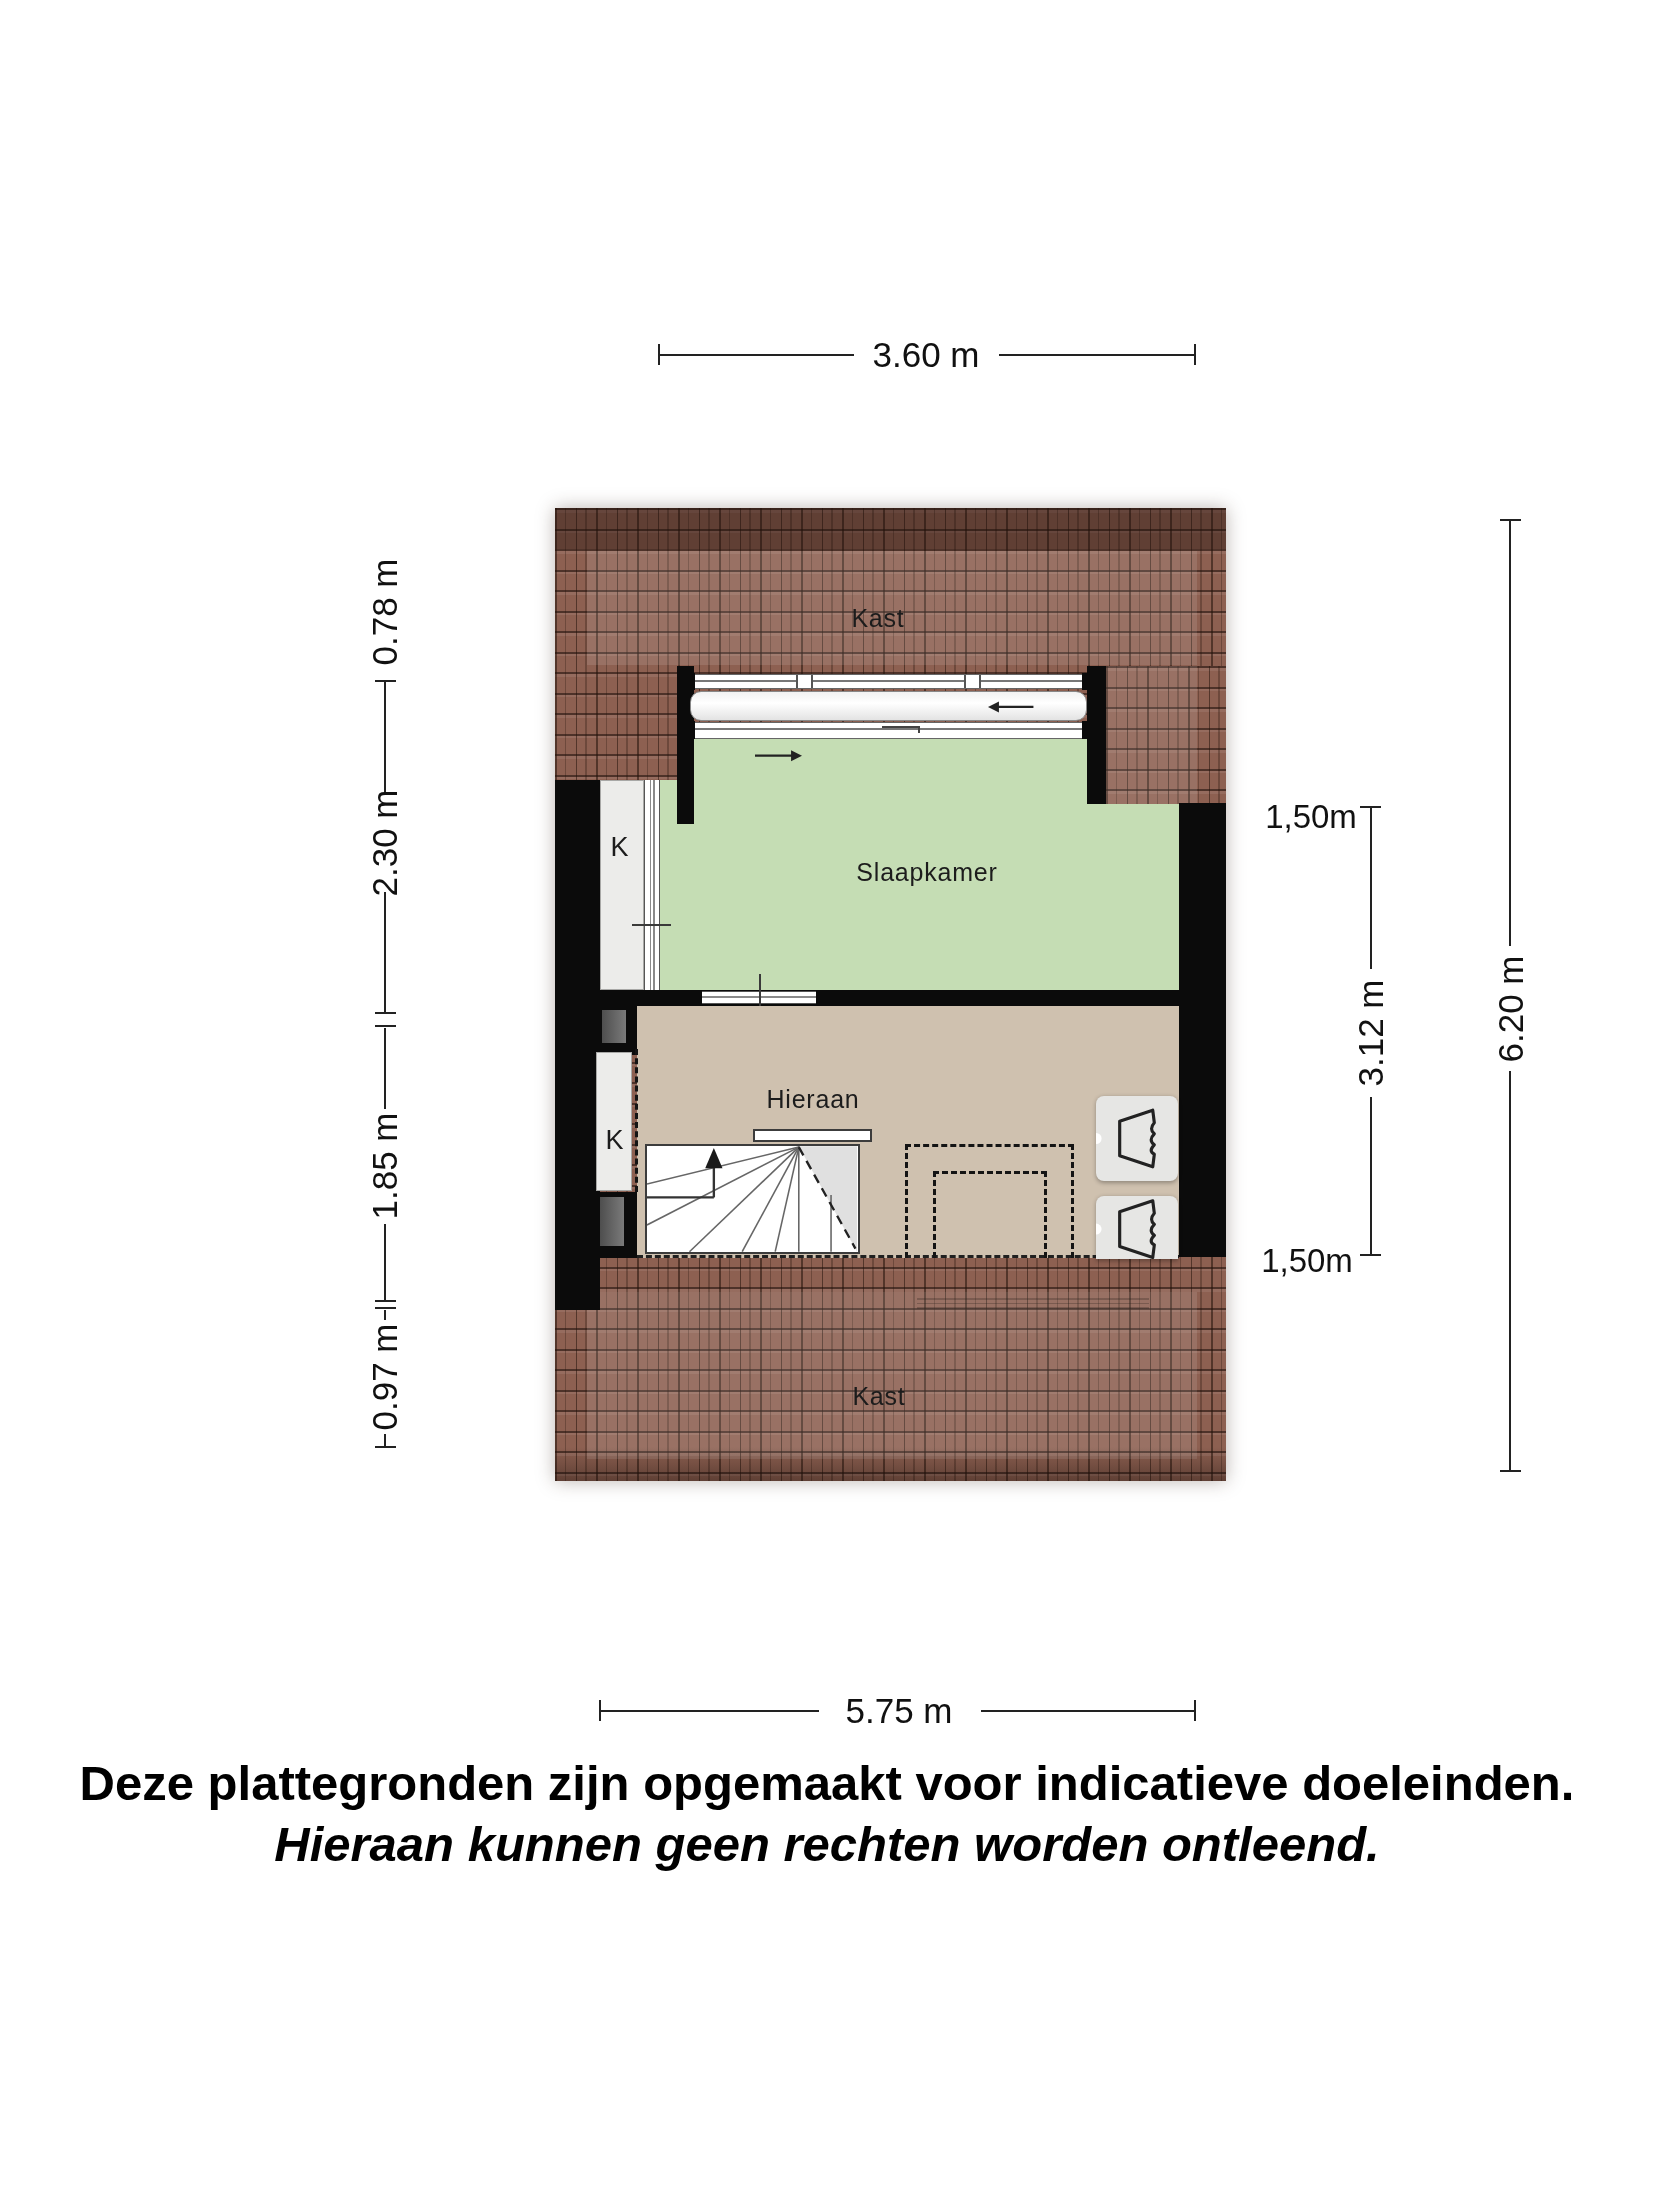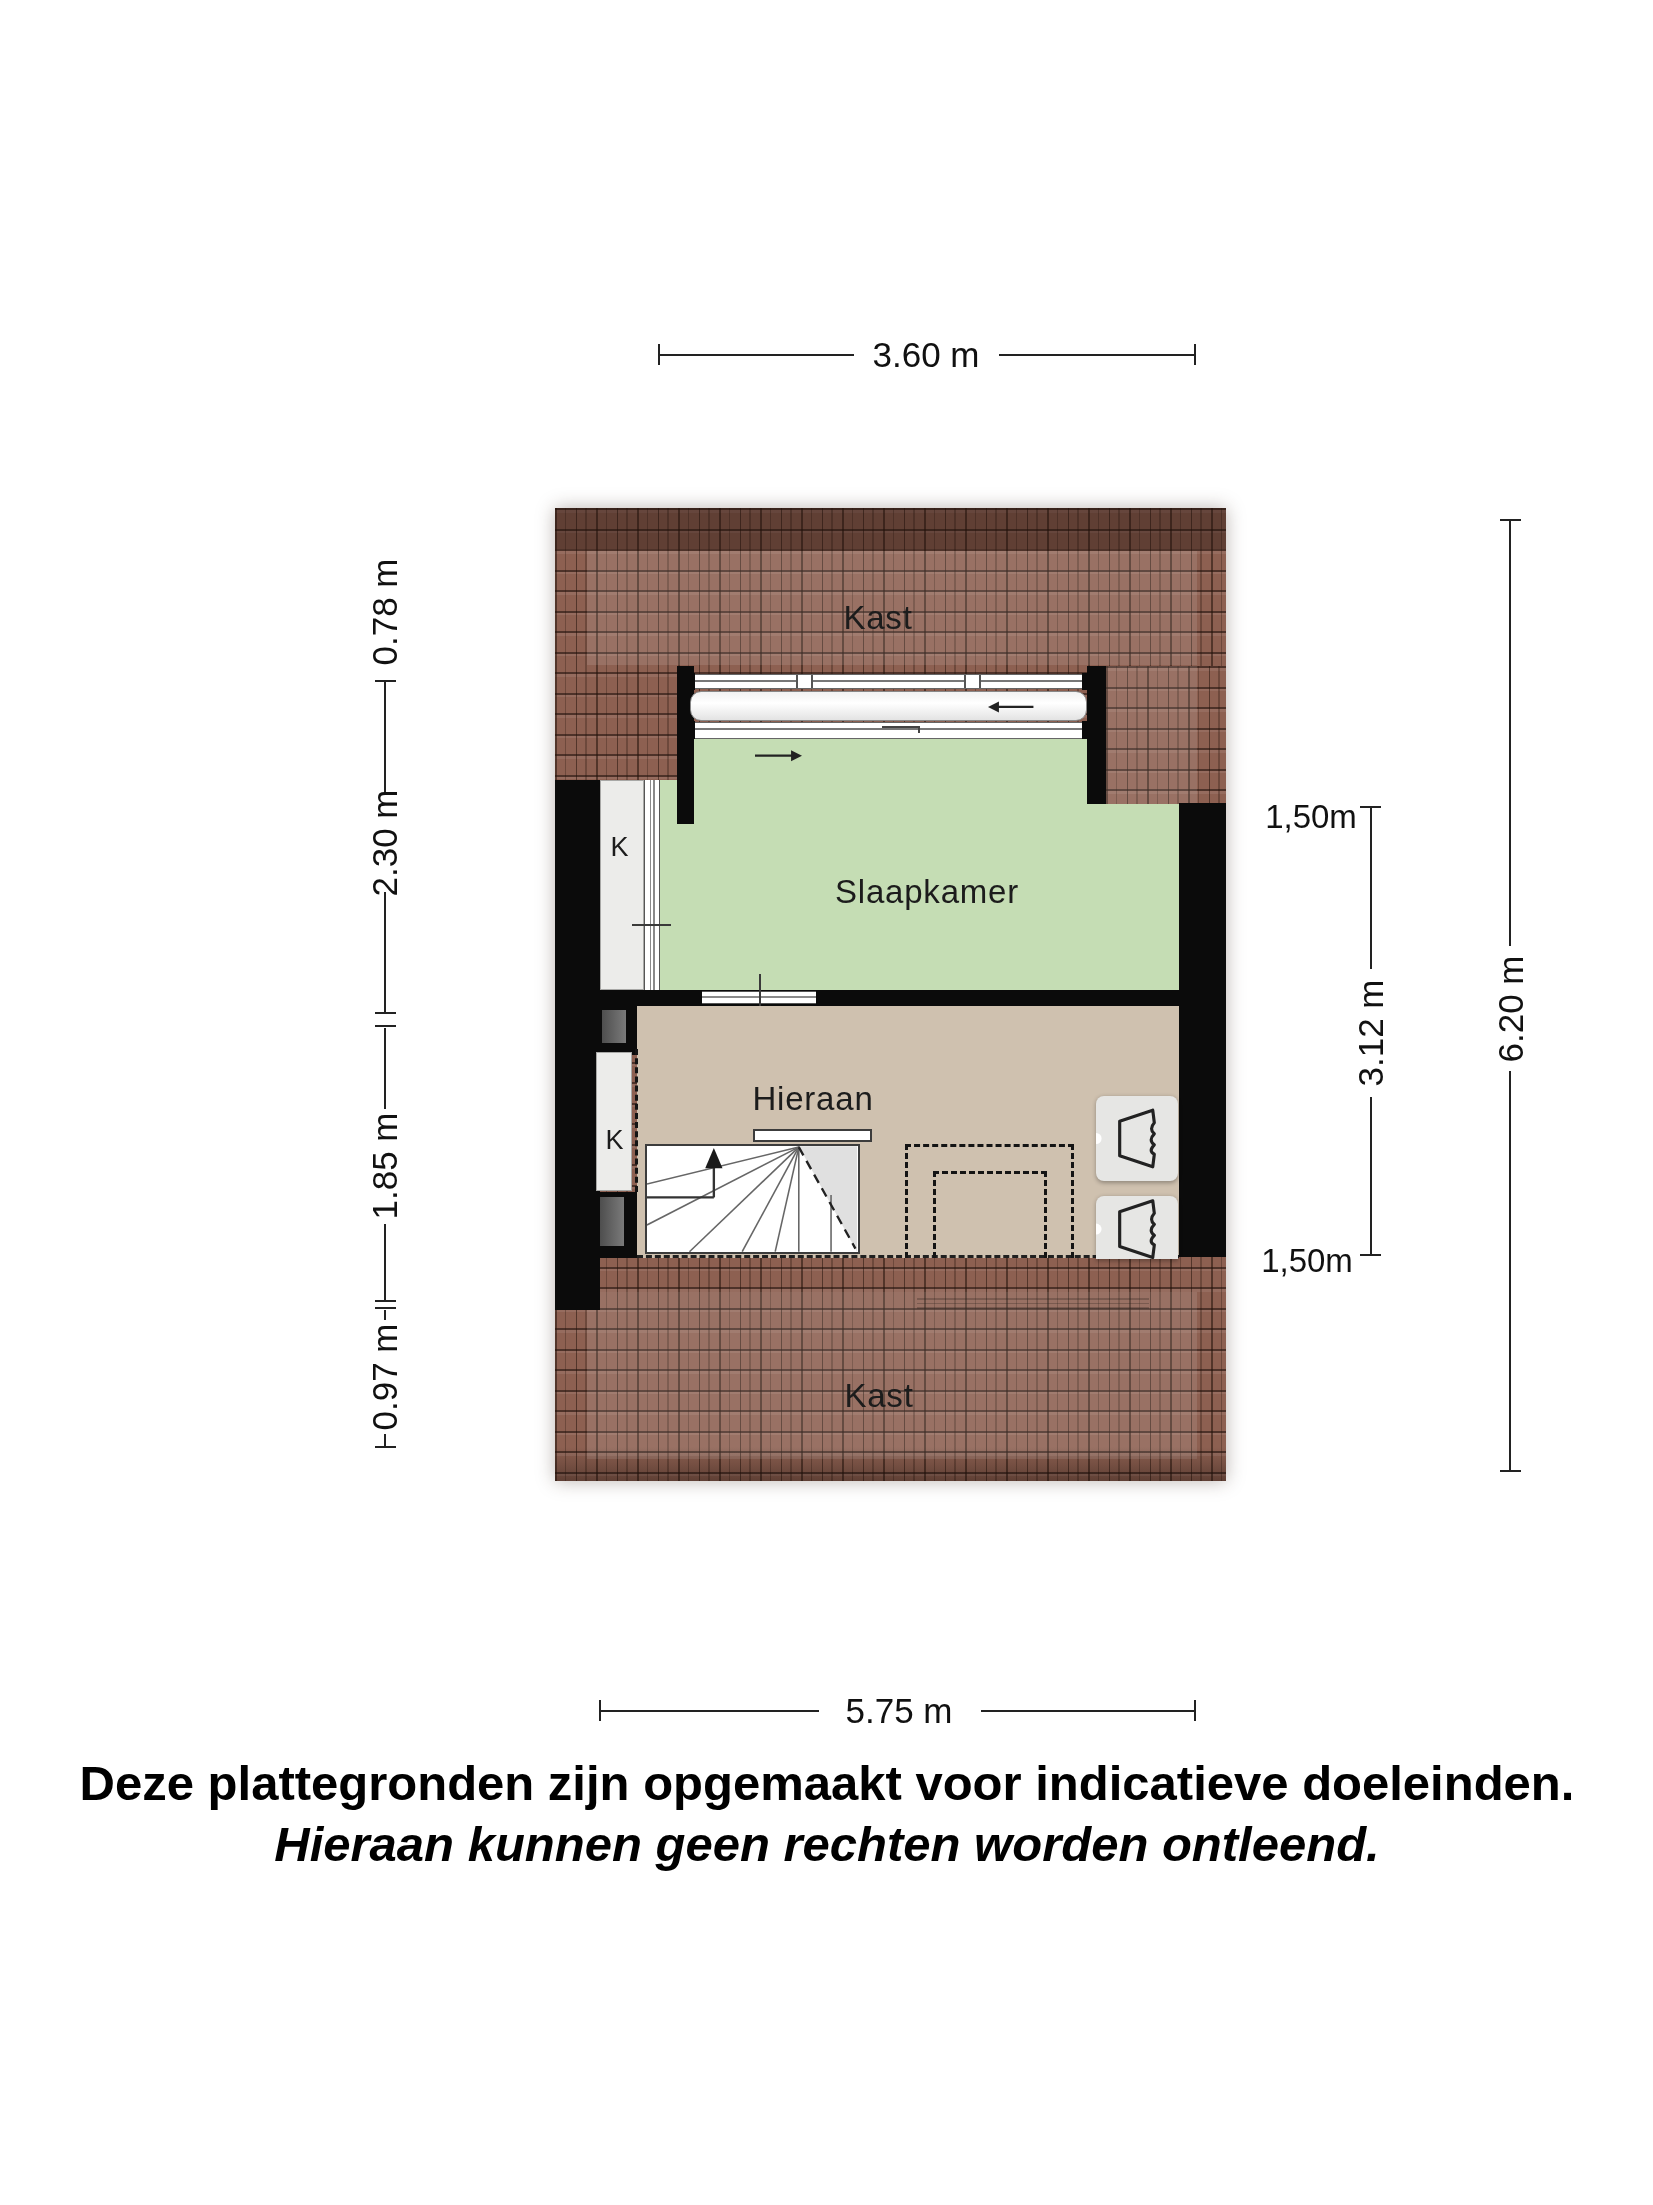--- a/index.html
+++ b/index.html
@@ -40,21 +40,21 @@
     background-image:linear-gradient(180deg,transparent 3.9px,#8a8a8a 3.9px,#8a8a8a 5.5px,transparent 5.5px);}
   .win-row{background:#fff;border:1.6px solid #666;box-sizing:border-box;}
   .win-row1{background-image:linear-gradient(180deg,transparent 5.5px,#777 5.5px,#777 7px,transparent 7px);}
   .win-slider{background:linear-gradient(180deg,#f2f2f2,#ffffff 40%,#e3e3e3);border:1.6px solid #888;
      border-radius:11px;box-sizing:border-box;}
   .mullion{position:absolute;top:0;bottom:0;width:17.3px;background:#fff;
      border-left:2.4px solid #555;border-right:2.4px solid #555;box-sizing:border-box;}
   .endcap{position:absolute;top:-1.6px;bottom:-1.6px;width:5.5px;background:#0b0b0b;}
   .tickline{background:#3a3a3a;}
   
-  .room-label{position:absolute;transform:translate(-50%,-50%);font-size:33px;color:#1c1c1c;
+  .room-label{position:absolute;transform:translate(-50%,-50%);font-size:25px;color:#1c1c1c;
      white-space:nowrap;letter-spacing:0.8px;}
   .k-label{font-size:27px;}
   
   .dim-text-h{position:absolute;transform:translate(-50%,-50%);font-size:35px;color:#111;white-space:nowrap;}
   .dim-text-v{position:absolute;transform:translate(-50%,-50%) rotate(-90deg);font-size:35px;color:#111;white-space:nowrap;}
   .dim-line-h{position:absolute;height:2.4px;background:#222;}
   .dim-line-v{position:absolute;width:2.4px;background:#222;}
   .tick-v{position:absolute;width:2.4px;height:20.5px;background:#222;}
   .tick-h{position:absolute;width:21px;height:2.4px;background:#222;}
   
@@ -108,21 +108,21 @@
   <div class="abs win-row win-row1" style="left:135px;top:214px;width:397px;height:16.5px;">
     <div class="abs" style="left:191px;top:3.2px;width:36px;height:4.7px;border-top:2.4px solid #444;border-right:2.4px solid #444;"></div>
     <div class="endcap" style="left:-1.6px;"></div>
     <div class="endcap" style="right:-1.6px;"></div>
   </div>
   <svg width="47" height="17.3" style="position:absolute;left:200px;top:239px;" viewBox="0 0 60 22">
     <line x1="0" y1="11" x2="52" y2="11" stroke="#222" stroke-width="3"></line>
     <polygon points="46,4 60,11 46,18" fill="#222"></polygon>
   </svg>
 
-  <div class="room-label" style="left:372px;top:364px;margin-top:20px;">Slaapkamer</div>
+  <div class="room-label" style="left:372px;top:364px;">Slaapkamer</div>
 
   <div class="abs wall" style="left:0;top:272px;width:45px;height:530px;"></div>
 
   <div class="abs floor-closet" style="left:45px;top:272px;width:44px;height:210px;"></div>
   <div class="room-label k-label" style="left:65px;top:339px;">K</div>
   <div class="abs win-v" style="left:89px;top:272px;width:15.8px;height:210px;"></div>
   <div class="abs tickline" style="left:77px;top:416px;width:39px;height:2.4px;"></div>
 
   <div class="abs wall" style="left:624px;top:295px;width:47px;height:454px;"></div>
 

